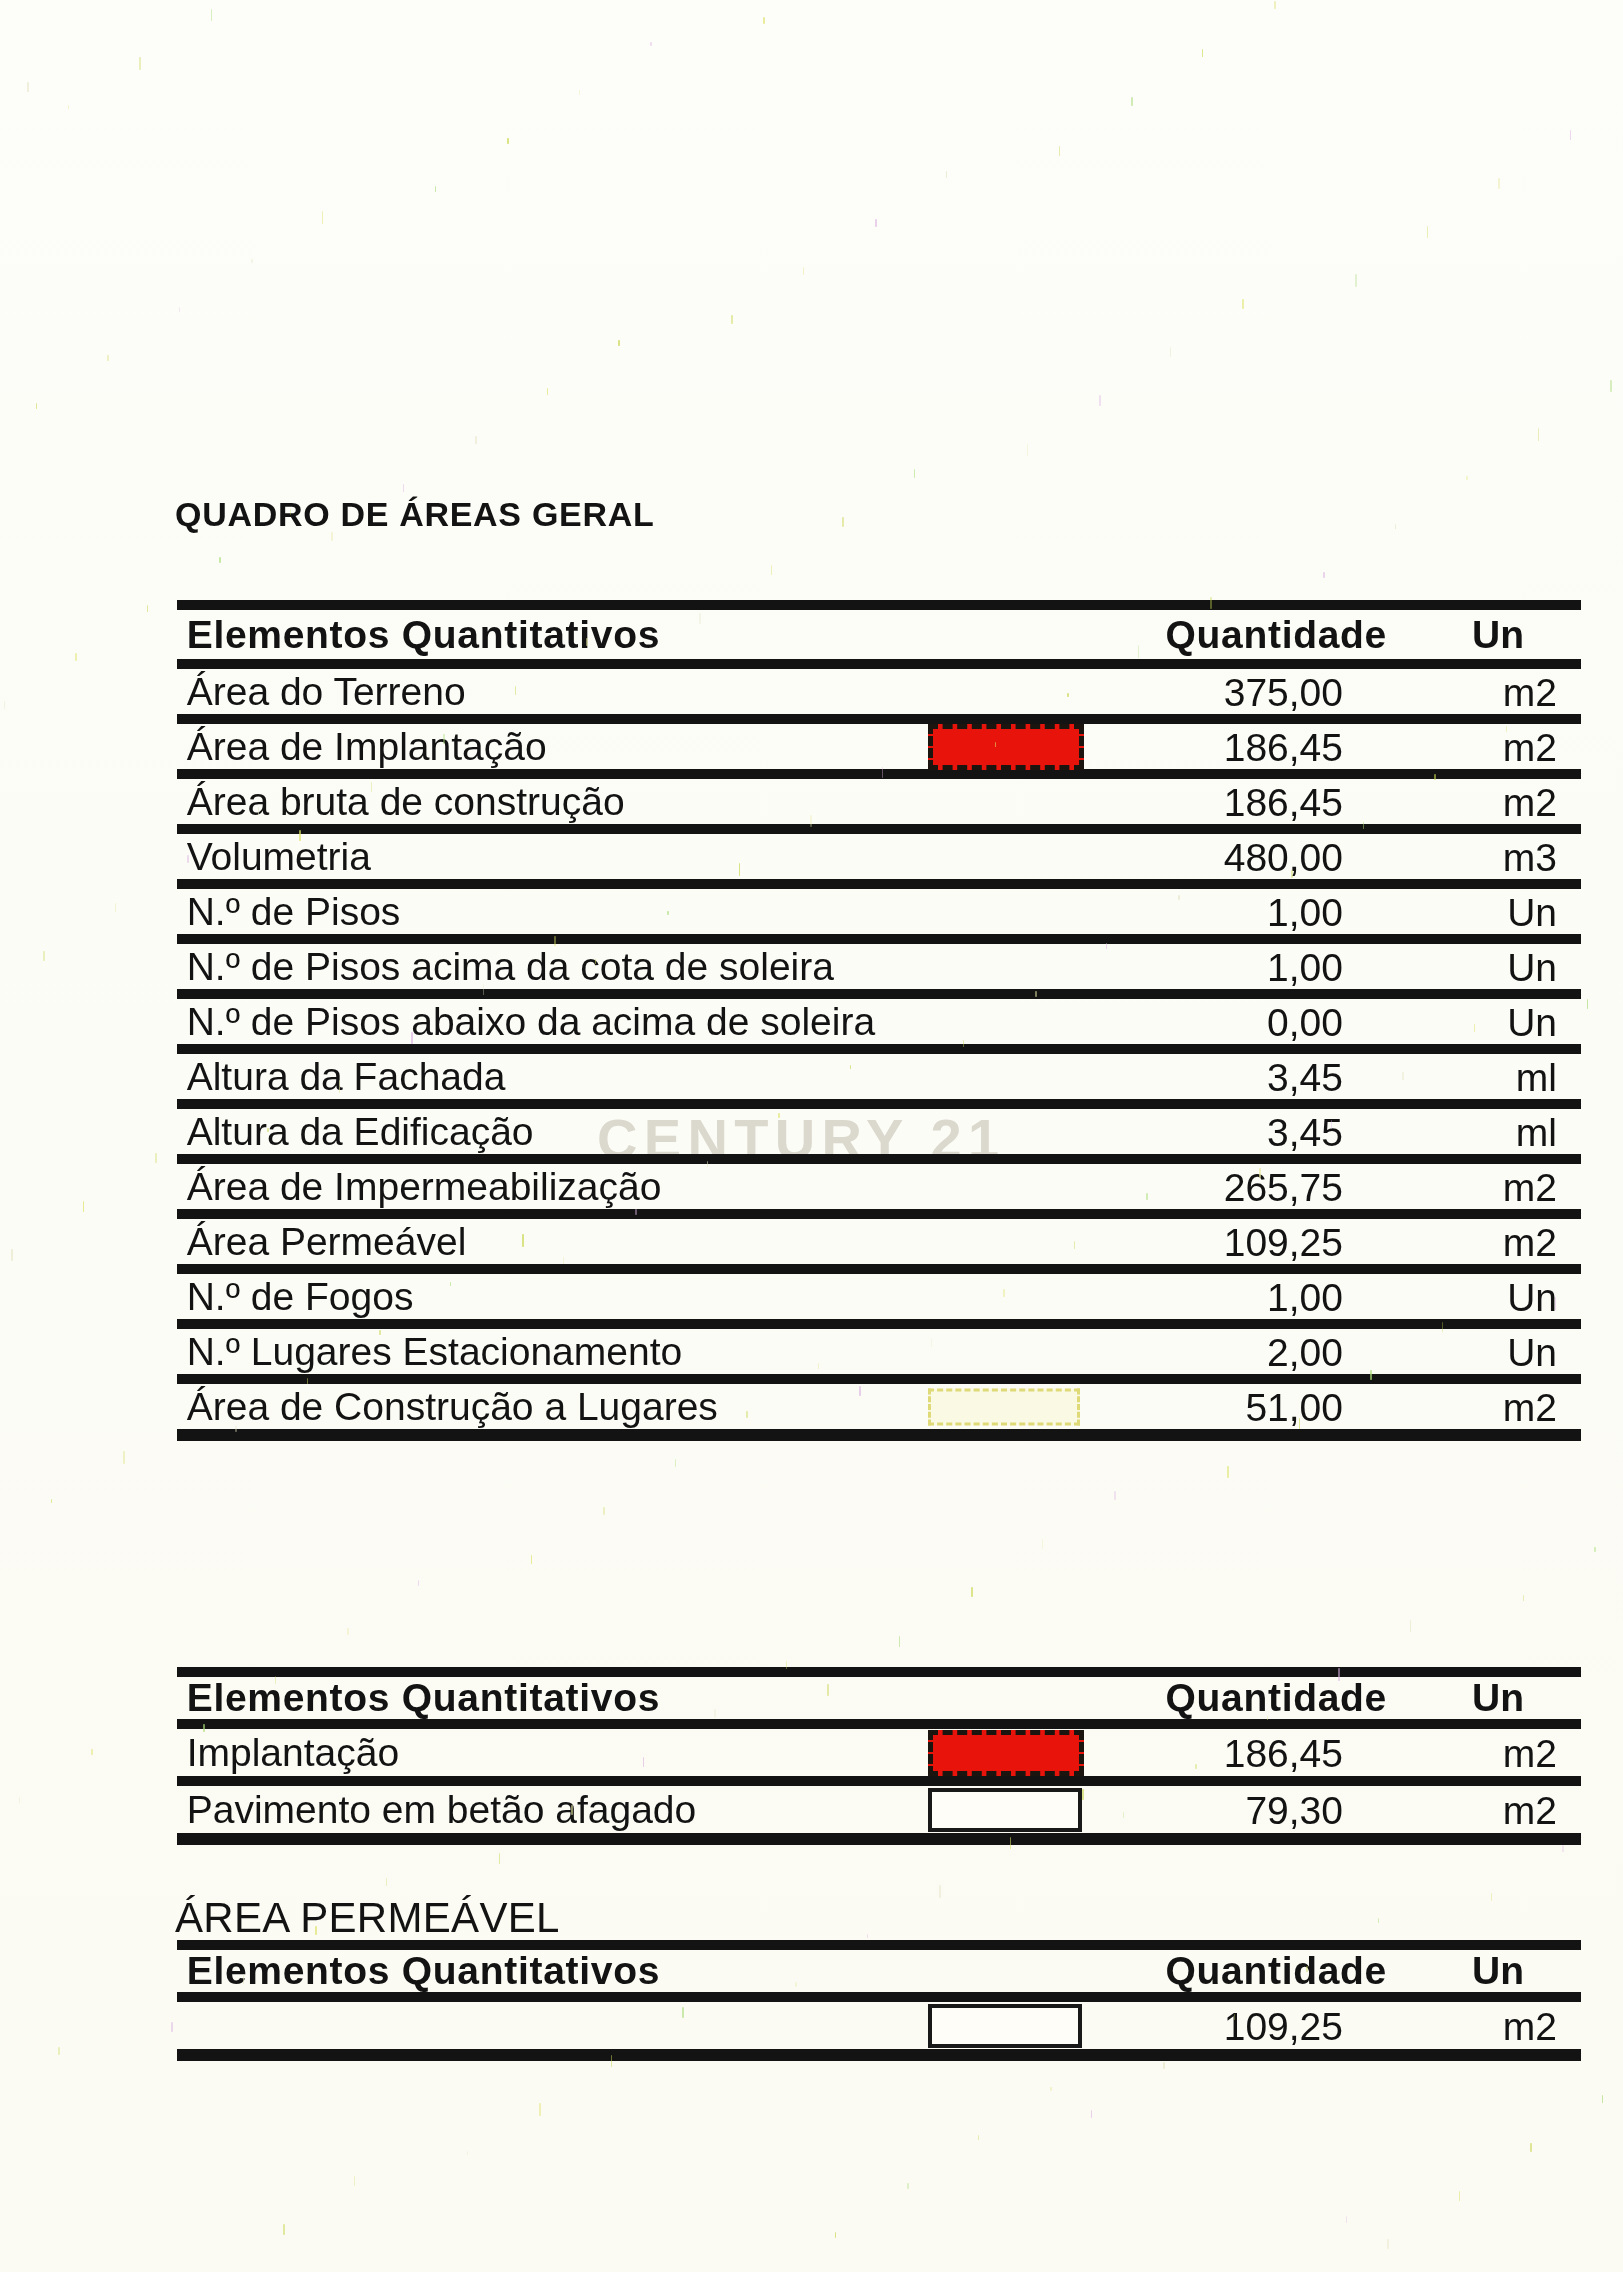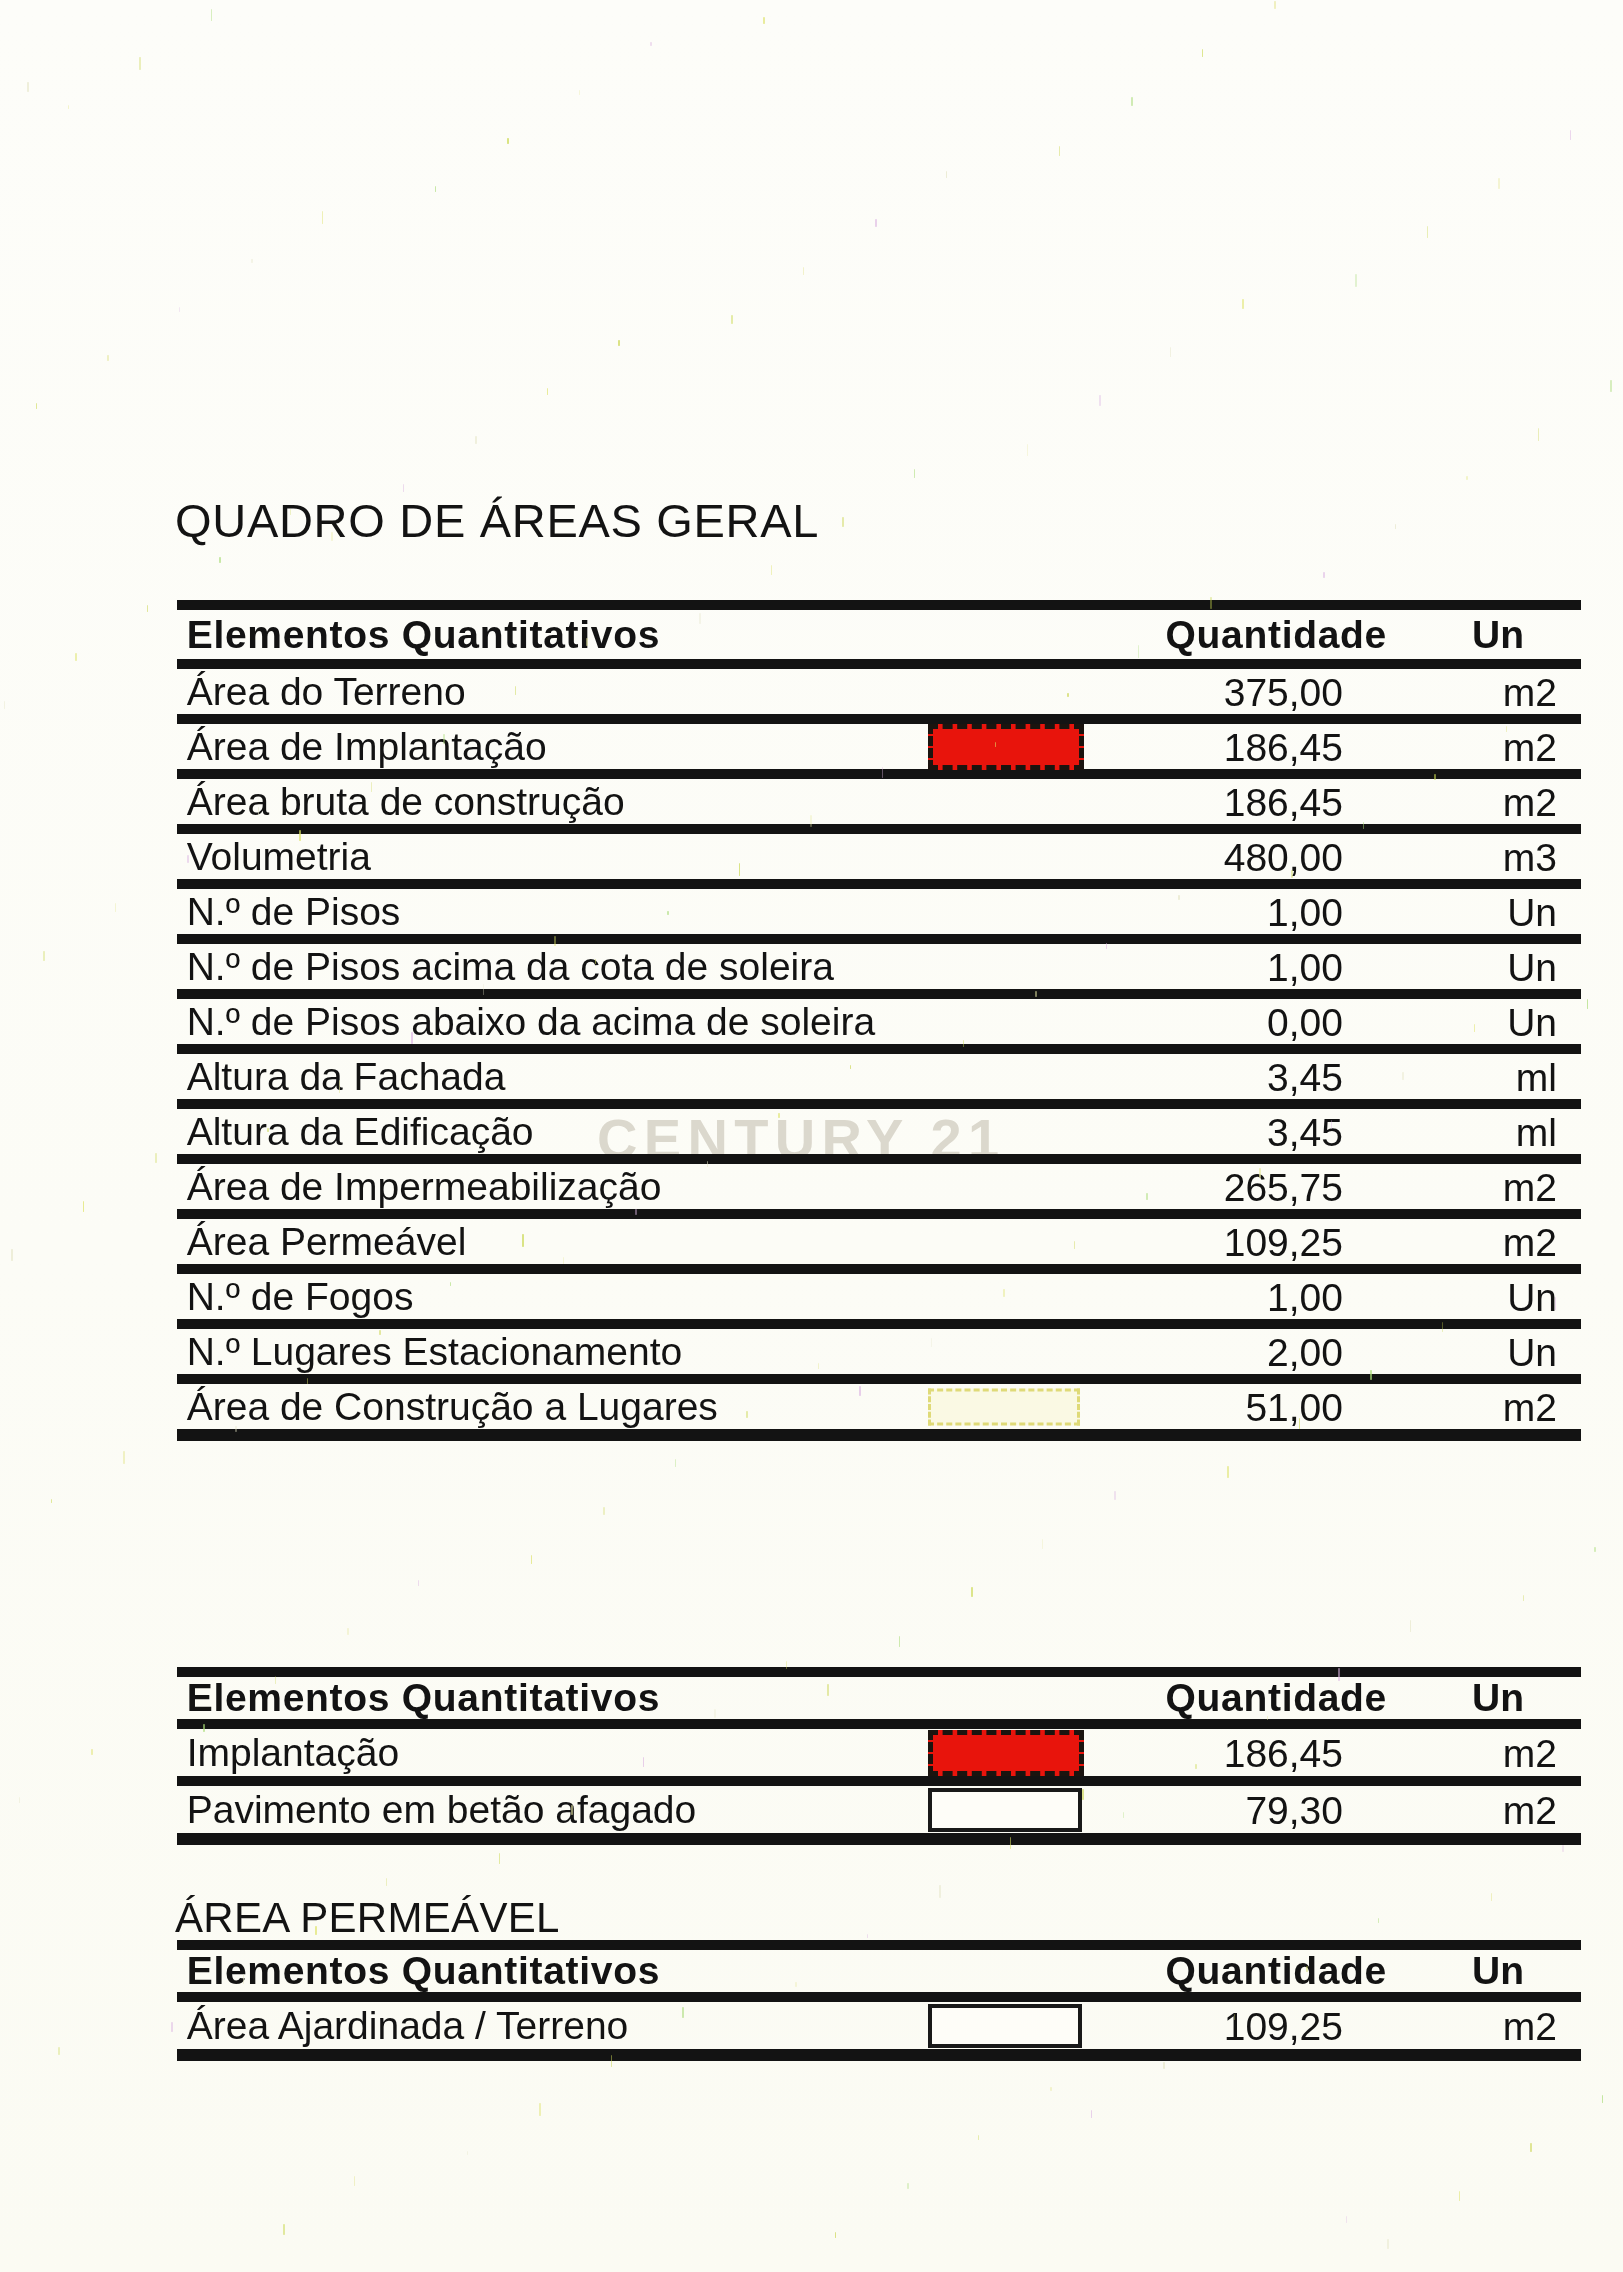--- a/index.html
+++ b/index.html
@@ -11,21 +11,21 @@
     margin:0 auto;
     background: linear-gradient(180deg, #fdfdf9 0%, #fcfcf6 55%, #fbfbf3 100%);
     font-family:"Liberation Sans", sans-serif;
     color:var(--ink, #131313);
     overflow:hidden;
   }
 
   
   .doc-title {
     position:absolute; left:175px; top:497px;
-    font-size:47px; font-weight:400; letter-spacing:0.7px;
+    font-size:34px; font-weight:700; letter-spacing:0.7px;
     line-height:1; white-space:nowrap;
   }
   .section-heading {
     position:absolute; left:175px;
     font-size:42px; font-weight:400; letter-spacing:0.3px;
     line-height:1; white-space:nowrap;
   }
   #hd-exteriores  { top:1508px; }
   #hd-impermeavel { top:1622px; }
   #hd-permeavel   { top:1897px; }
@@ -403,21 +403,20 @@
   <div class="section-heading" id="hd-permeavel">ÁREA PERMEÁVEL</div>
 
   <div class="qtable compact" id="t-perm">
     <div class="hrow">
       <div class="hdr-label">Elementos Quantitativos</div>
       <div class="hdr-qty">Quantidade</div>
       <div class="hdr-un">Un</div>
     </div>
     <div>
         <div class="row">
-          <div class="cell-label">Área Ajardinada / Terreno</div>
           <div class="swatch white"></div>
           <div class="cell-qty">109,25</div>
           <div class="cell-un">m2</div>
         </div>
       </div>
   </div>
 
 </div>
 
 

